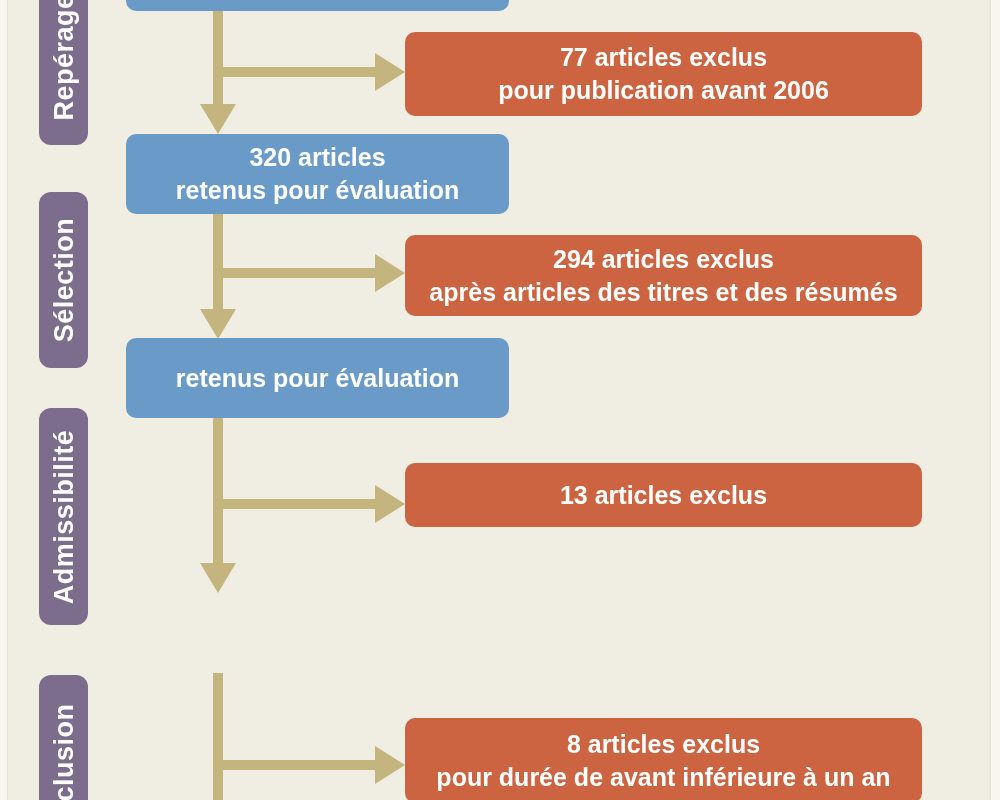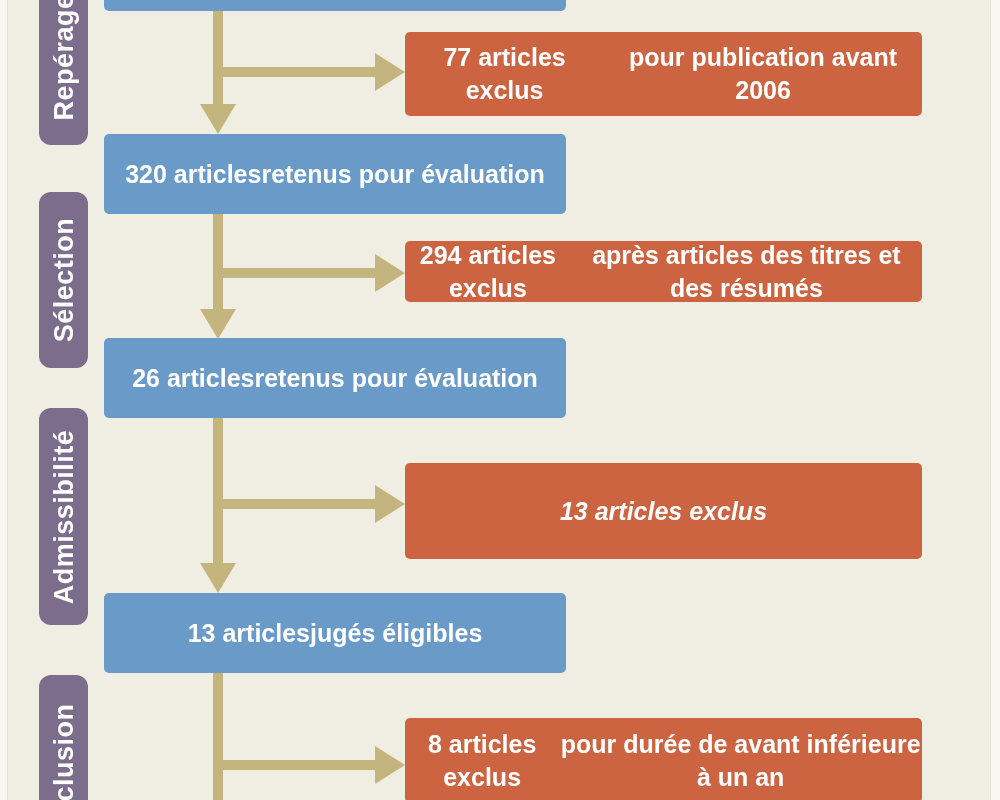--- a/index.html
+++ b/index.html
@@ -22,25 +22,25 @@
   }
   .tab-label{
     position:absolute;top:50%;left:50%;
     transform:translate(-50%,-50%) rotate(-90deg);
     white-space:nowrap;color:#FFFFFF;font-weight:bold;font-size:27px;
     letter-spacing:0.5px;
   }
 
   
   .box{
-    position:absolute;border-radius:5px;color:#FFFFFF;
-    display:flex;justify-content:center;align-items:center;
+    position:absolute;border-radius:10px;color:#FFFFFF;
+    display:flex;flex-direction:column;justify-content:center;align-items:center;
     text-align:center;font-weight:bold;font-size:25px;line-height:1.32;
   }
-  .box-included{left:104px;width:462px;background:#6A9BC8;}
+  .box-included{left:126px;width:383px;background:#6A9BC8;}
   .box-excluded{left:405px;width:517px;background:#CC6441;}
 
   
   .vshaft{position:absolute;left:213px;width:10px;background:#C4B57E;}
   .hline{position:absolute;left:218px;width:157px;height:10px;background:#C4B57E;}
   .head-down{
     position:absolute;left:200px;width:0;height:0;
     border-left:18px solid transparent;border-right:18px solid transparent;
     border-top:30px solid #C4B57E;
   }
@@ -55,22 +55,22 @@
   #tab-selection{top:192px;height:176px;}
   #tab-admissibilite{top:408px;height:217px;}
   #tab-inclusion{top:675px;height:180px;}
 
   #included-partial{top:-70px;height:81px;}
   #included-1{top:134px;height:80px;}
   #included-2{top:338px;height:80px;}
   #included-3{top:593px;height:80px;}
 
   #excluded-0{top:32px;height:84px;}
-  #excluded-1{top:241px;height:61px;}
-  #excluded-2{top:463px;height:96px;font-style:italic;}
+  #excluded-1{top:235px;height:81px;}
+  #excluded-2{top:463px;height:64px;}
   #excluded-3{top:718px;height:85px;}
 
   #vshaft-0{top:11px;height:93px;}   #downhead-0{top:104px;}
   #hline-0{top:67px;}                #righthead-0{top:53px;}
   #vshaft-1{top:214px;height:95px;}  #downhead-1{top:309px;}
   #hline-1{top:268px;}               #righthead-1{top:254px;}
   #vshaft-2{top:418px;height:145px;} #downhead-2{top:563px;}
   #hline-2{top:499px;}               #righthead-2{top:485px;}
   #vshaft-3{top:673px;height:127px;}
   #hline-3{top:760px;}               #righthead-3{top:746px;}
@@ -96,26 +96,21 @@
     <span class="tab-label">Inclusion</span>
   </div>
 
   <div class="box box-included" id="included-partial"></div>
 
   <div class="box box-included" id="included-1">
     <span>320 articles</span>
     <span>retenus pour évaluation</span>
   </div>
   <div class="box box-included" id="included-2">
-    <span>26 articles</span>
     <span>retenus pour évaluation</span>
-  </div>
-  <div class="box box-included" id="included-3">
-    <span>13 articles</span>
-    <span>jugés éligibles</span>
   </div>
 
   <div class="box box-excluded" id="excluded-0">
     <span>77 articles exclus</span>
     <span>pour publication avant 2006</span>
   </div>
   <div class="box box-excluded" id="excluded-1">
     <span>294 articles exclus</span>
     <span>après articles des titres et des résumés</span>
   </div>

